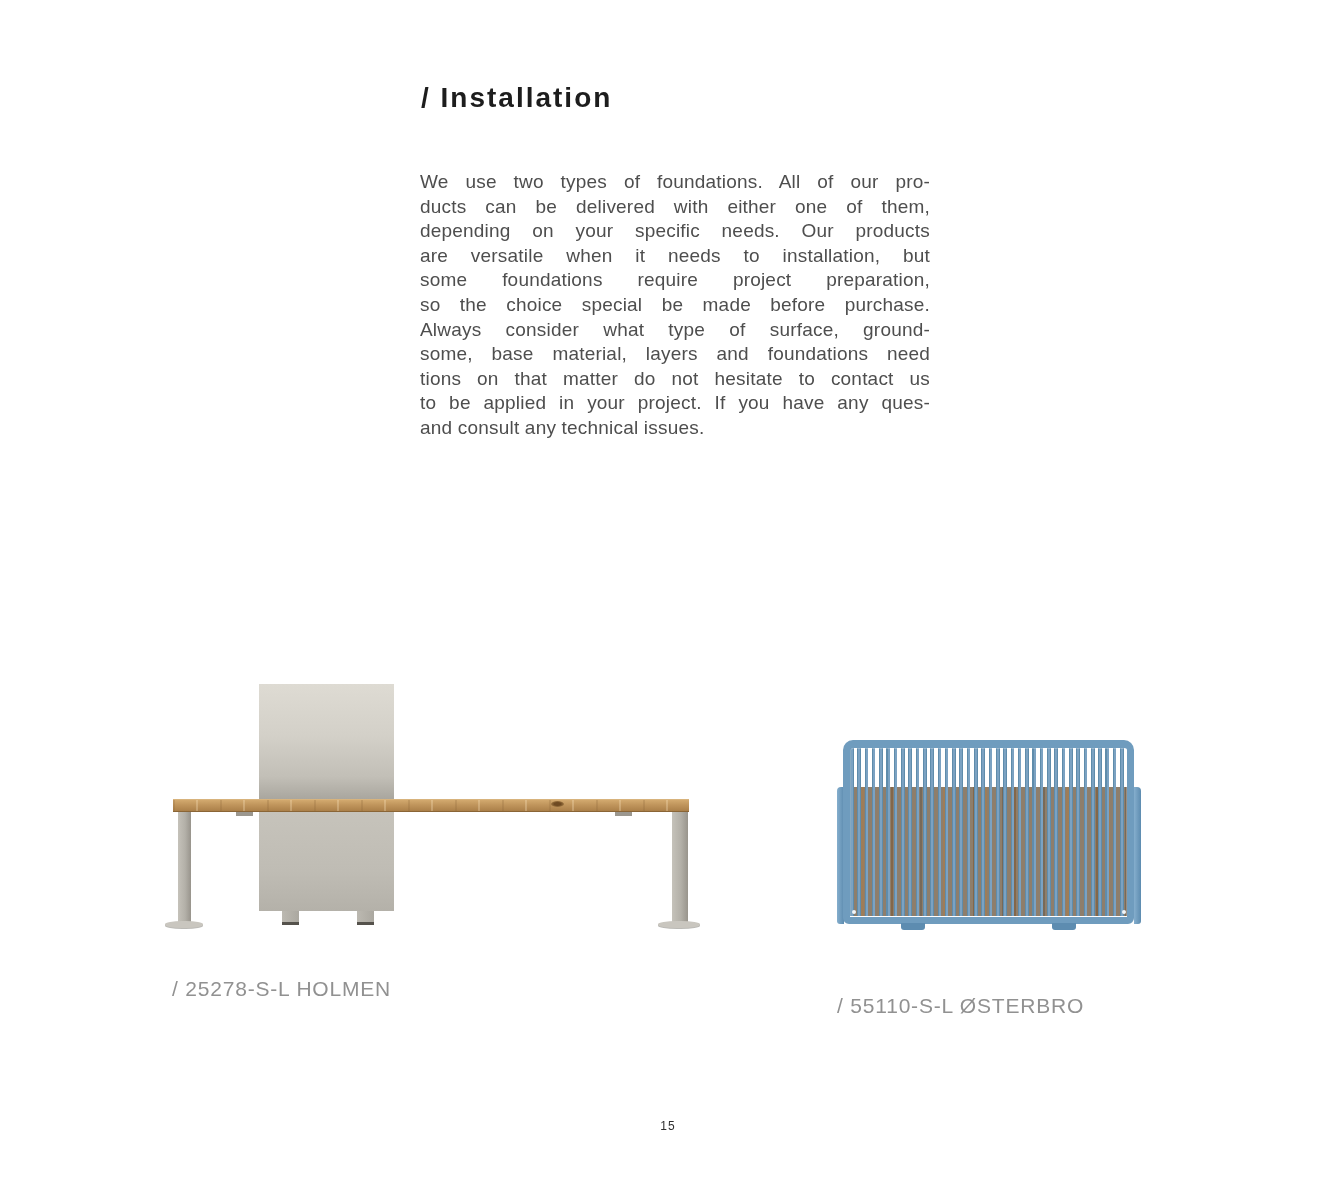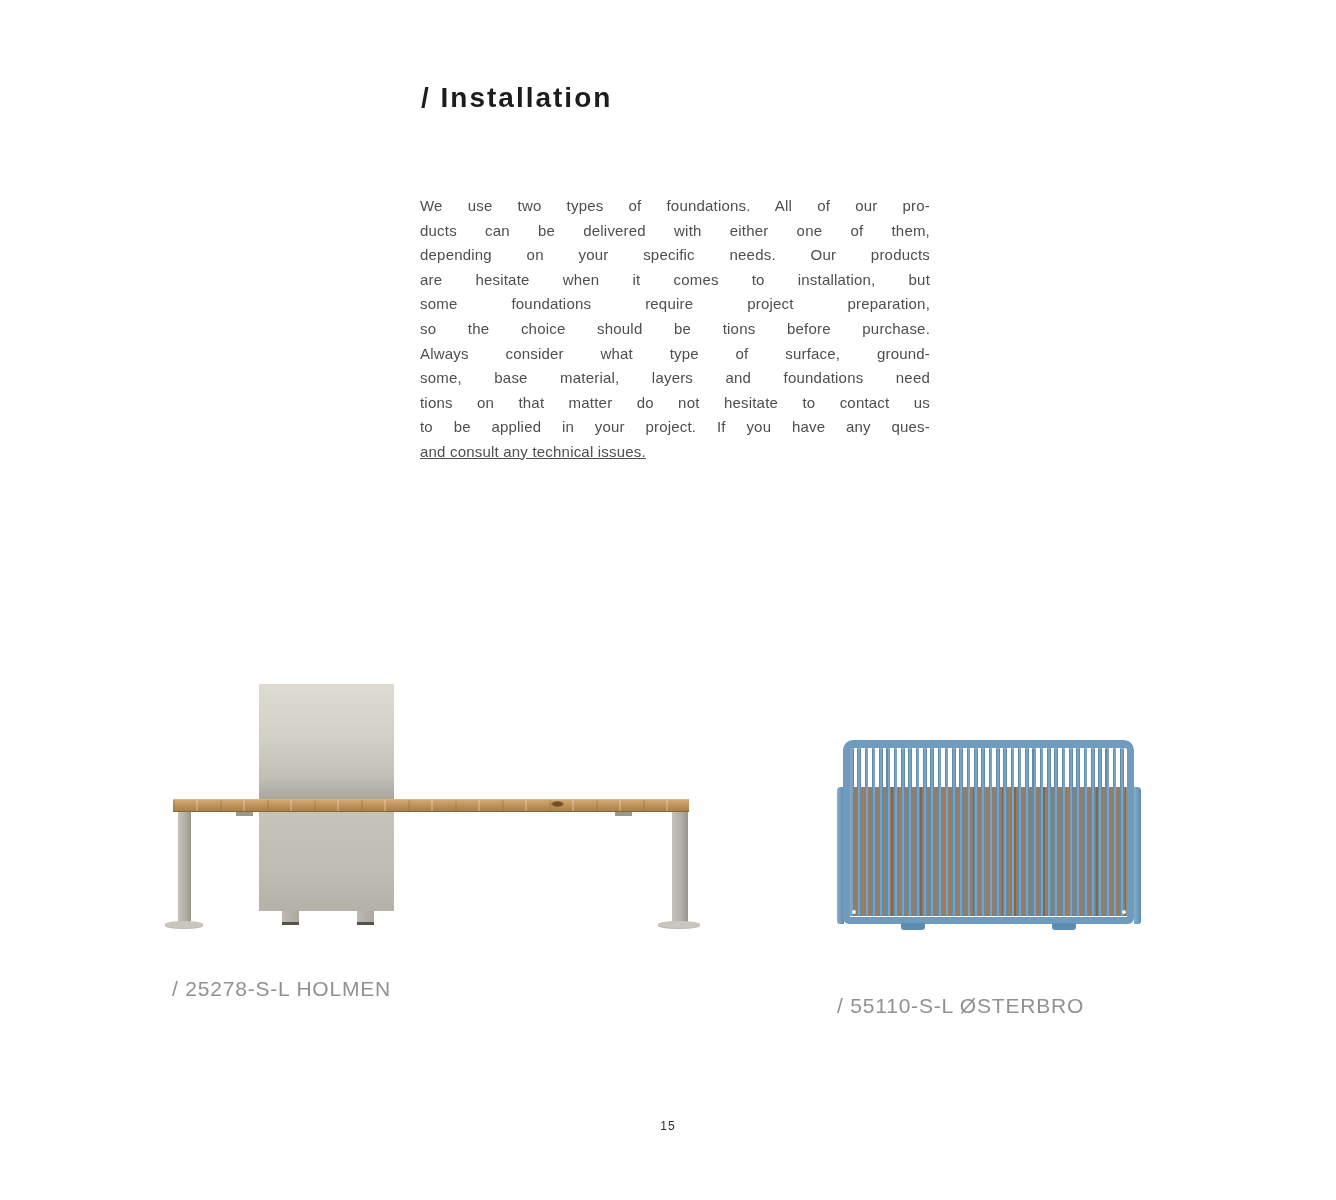--- a/index.html
+++ b/index.html
@@ -19,26 +19,26 @@
   body{font-family:"Liberation Sans", sans-serif;position:relative;}
   .page{position:absolute;inset:0;}
 
   
   .heading{
     position:absolute;left:421px;top:82px;
     font-size:28px;font-weight:600;letter-spacing:2px;
     color:var(--heading-black);
   }
   .paragraph{
-    position:absolute;left:420px;top:194px;width:510px;
-    font-size:15px;line-height:24.6px;color:var(--text-gray);
+    position:absolute;left:420px;top:170px;width:510px;
+    font-size:19px;line-height:24.6px;color:var(--text-gray);
     letter-spacing:0.2px;
   }
   .para-line{text-align:justify;text-align-last:justify;white-space:normal;}
-  .para-line.last{text-align-last:left;text-decoration:underline;}
+  .para-line.last{text-align-last:left;}
 
   .caption{
     position:absolute;font-size:21px;font-weight:300;
     color:var(--caption-gray);letter-spacing:0.8px;
   }
   .caption-1{left:172px;top:977px;}
   .caption-2{left:837px;top:994px;}
 
   .page-number{
     position:absolute;left:0;right:0;top:1119px;text-align:center;
@@ -148,23 +148,23 @@
 <body>
 
 <div class="page">
 
   <h1 class="heading">/ Installation</h1>
 
   <div class="paragraph">
       <div class="para-line">We use two types of foundations. All of our pro-</div>
       <div class="para-line">ducts can be delivered with either one of them,</div>
       <div class="para-line">depending on your specific needs. Our products</div>
-      <div class="para-line">are hesitate when it comes to installation, but</div>
+      <div class="para-line">are versatile when it needs to installation, but</div>
       <div class="para-line">some foundations require project preparation,</div>
-      <div class="para-line">so the choice should be tions before purchase.</div>
+      <div class="para-line">so the choice special be made before purchase.</div>
       <div class="para-line">Always consider what type of surface, ground-</div>
       <div class="para-line">some, base material, layers and foundations need</div>
       <div class="para-line">tions on that matter do not hesitate to contact us</div>
       <div class="para-line">to be applied in your project. If you have any ques-</div>
       <div class="para-line last">and consult any technical issues.</div>
     </div>
 
   <div class="fig">
     <div class="holmen-panel-top"></div>
     <div class="holmen-leg left"></div>

